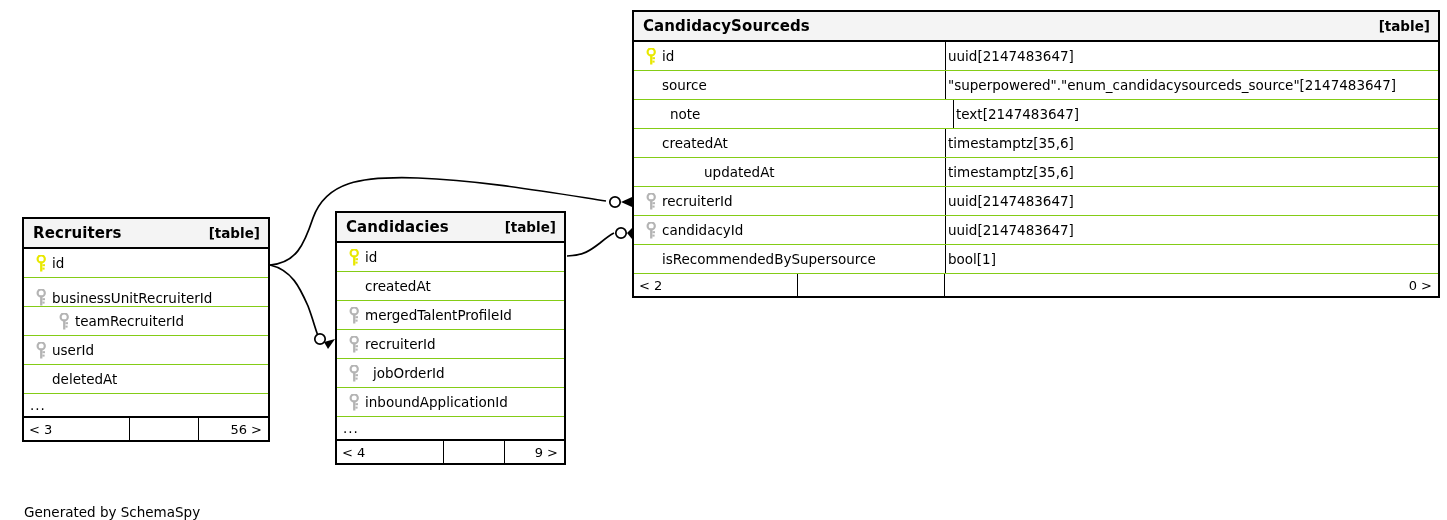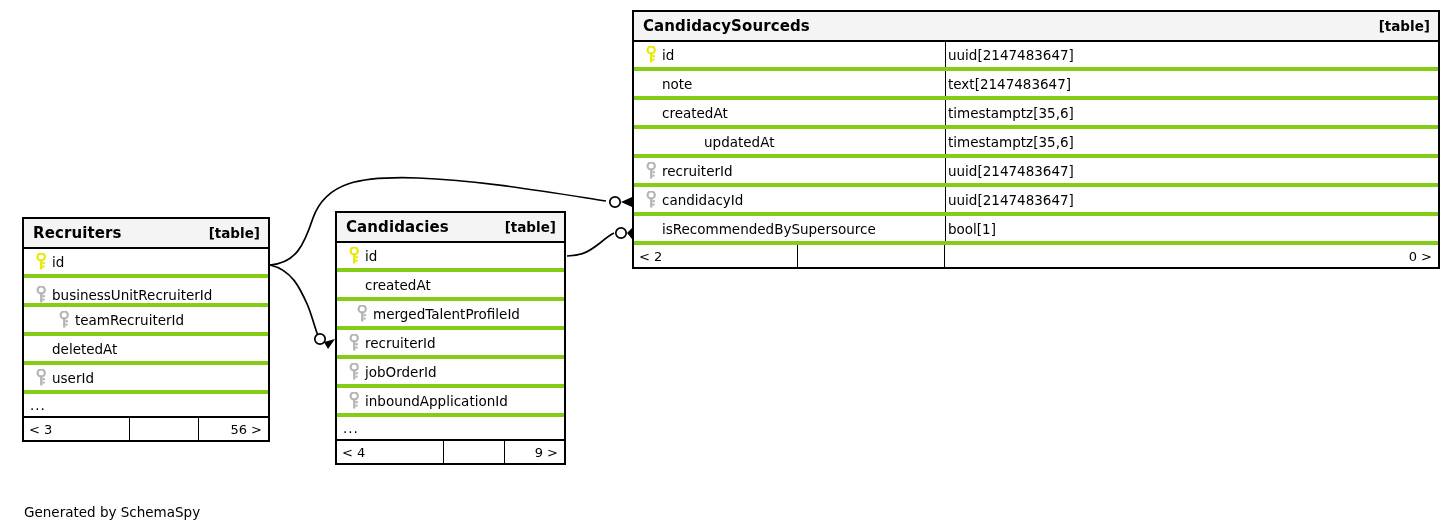--- a/index.html
+++ b/index.html
@@ -63,21 +63,21 @@
     font-size: 13.5px;
     font-weight: bold;
     white-space: nowrap;
   }
 
   .col-row {
     box-sizing: border-box;
     height: 29px;
     display: flex;
     align-items: stretch;
-    border-bottom: 4px solid #84cc16;
+    border-bottom: 1px solid #84cc16;
   }
   .col-row:last-of-type { border-bottom: 1px solid #000000; }
 
   .col-name-cell {
     box-sizing: border-box;
     display: flex;
     align-items: center;
     flex: 0 0 auto;
     padding-left: 6px;
     overflow: hidden;
@@ -186,20 +186,27 @@
                 <rect x="6.4" y="12.6" width="2.2" height="2" fill="#e8e800"></rect>
               </svg>
             </span>
             <span class="col-label">id</span>
           </div>
           <div class="col-type-cell">uuid[2147483647]</div>
         </div>
         <div class="col-row">
           <div class="col-name-cell" style="width:311px;">
             <span class="key-slot"></span>
+            <span class="col-label">source</span>
+          </div>
+          <div class="col-type-cell">"superpowered"."enum_candidacysourceds_source"[2147483647]</div>
+        </div>
+        <div class="col-row">
+          <div class="col-name-cell" style="width:311px;margin-left:8px;">
+            <span class="key-slot"></span>
             <span class="col-label">note</span>
           </div>
           <div class="col-type-cell">text[2147483647]</div>
         </div>
         <div class="col-row">
           <div class="col-name-cell" style="width:311px;">
             <span class="key-slot"></span>
             <span class="col-label">createdAt</span>
           </div>
           <div class="col-type-cell">timestamptz[35,6]</div>
@@ -291,35 +298,35 @@
                 <rect x="4.1" y="6.5" width="2.3" height="10" fill="#b4b4b4"></rect>
                 <rect x="6.4" y="9.2" width="2.6" height="2" fill="#b4b4b4"></rect>
                 <rect x="6.4" y="12.6" width="2.2" height="2" fill="#b4b4b4"></rect>
               </svg>
             </span>
             <span class="col-label">teamRecruiterId</span>
           </div>
         </div>
         <div class="col-row">
           <div class="col-name-cell" style="width:100%;flex:1 1 auto;">
+            <span class="key-slot">
+              <svg width="11" height="17" viewBox="0 0 11 17" xmlns="http://www.w3.org/2000/svg">
+                <circle cx="5.2" cy="4" r="3.6" fill="none" stroke="#b4b4b4" stroke-width="2.2"></circle>
+                <rect x="4.1" y="6.5" width="2.3" height="10" fill="#b4b4b4"></rect>
+                <rect x="6.4" y="9.2" width="2.6" height="2" fill="#b4b4b4"></rect>
+                <rect x="6.4" y="12.6" width="2.2" height="2" fill="#b4b4b4"></rect>
+              </svg>
+            </span>
+            <span class="col-label">userId</span>
+          </div>
+        </div>
+        <div class="col-row">
+          <div class="col-name-cell" style="width:100%;flex:1 1 auto;">
             <span class="key-slot"></span>
             <span class="col-label">deletedAt</span>
-          </div>
-        </div>
-        <div class="col-row">
-          <div class="col-name-cell" style="width:100%;flex:1 1 auto;">
-            <span class="key-slot">
-              <svg width="11" height="17" viewBox="0 0 11 17" xmlns="http://www.w3.org/2000/svg">
-                <circle cx="5.2" cy="4" r="3.6" fill="none" stroke="#b4b4b4" stroke-width="2.2"></circle>
-                <rect x="4.1" y="6.5" width="2.3" height="10" fill="#b4b4b4"></rect>
-                <rect x="6.4" y="9.2" width="2.6" height="2" fill="#b4b4b4"></rect>
-                <rect x="6.4" y="12.6" width="2.2" height="2" fill="#b4b4b4"></rect>
-              </svg>
-            </span>
-            <span class="col-label">userId</span>
           </div>
         </div>
         <div class="ellipsis-row">...</div>
         <div class="footer-row">
           <div class="footer-cell left" style="width:105px">&lt; 3</div>
           <div class="footer-cell mid" style="width:70px"></div>
           <div class="footer-cell right" style="flex:1 1 auto">56 &gt;</div>
         </div>
       </div>
       <div class="table-node" style="left: 327px; top: 211px; width: 231px;">
@@ -340,21 +347,21 @@
             <span class="col-label">id</span>
           </div>
         </div>
         <div class="col-row">
           <div class="col-name-cell" style="width:100%;flex:1 1 auto;">
             <span class="key-slot"></span>
             <span class="col-label">createdAt</span>
           </div>
         </div>
         <div class="col-row">
-          <div class="col-name-cell" style="width:100%;flex:1 1 auto;margin-left:8px;">
+          <div class="col-name-cell" style="width:100%;flex:1 1 auto;">
             <span class="key-slot">
               <svg width="11" height="17" viewBox="0 0 11 17" xmlns="http://www.w3.org/2000/svg">
                 <circle cx="5.2" cy="4" r="3.6" fill="none" stroke="#b4b4b4" stroke-width="2.2"></circle>
                 <rect x="4.1" y="6.5" width="2.3" height="10" fill="#b4b4b4"></rect>
                 <rect x="6.4" y="9.2" width="2.6" height="2" fill="#b4b4b4"></rect>
                 <rect x="6.4" y="12.6" width="2.2" height="2" fill="#b4b4b4"></rect>
               </svg>
             </span>
             <span class="col-label">mergedTalentProfileId</span>
           </div>
@@ -366,21 +373,21 @@
                 <circle cx="5.2" cy="4" r="3.6" fill="none" stroke="#b4b4b4" stroke-width="2.2"></circle>
                 <rect x="4.1" y="6.5" width="2.3" height="10" fill="#b4b4b4"></rect>
                 <rect x="6.4" y="9.2" width="2.6" height="2" fill="#b4b4b4"></rect>
                 <rect x="6.4" y="12.6" width="2.2" height="2" fill="#b4b4b4"></rect>
               </svg>
             </span>
             <span class="col-label">recruiterId</span>
           </div>
         </div>
         <div class="col-row">
-          <div class="col-name-cell" style="width:100%;flex:1 1 auto;">
+          <div class="col-name-cell" style="width:100%;flex:1 1 auto;gap:8px;">
             <span class="key-slot">
               <svg width="11" height="17" viewBox="0 0 11 17" xmlns="http://www.w3.org/2000/svg">
                 <circle cx="5.2" cy="4" r="3.6" fill="none" stroke="#b4b4b4" stroke-width="2.2"></circle>
                 <rect x="4.1" y="6.5" width="2.3" height="10" fill="#b4b4b4"></rect>
                 <rect x="6.4" y="9.2" width="2.6" height="2" fill="#b4b4b4"></rect>
                 <rect x="6.4" y="12.6" width="2.2" height="2" fill="#b4b4b4"></rect>
               </svg>
             </span>
             <span class="col-label">jobOrderId</span>
           </div>

